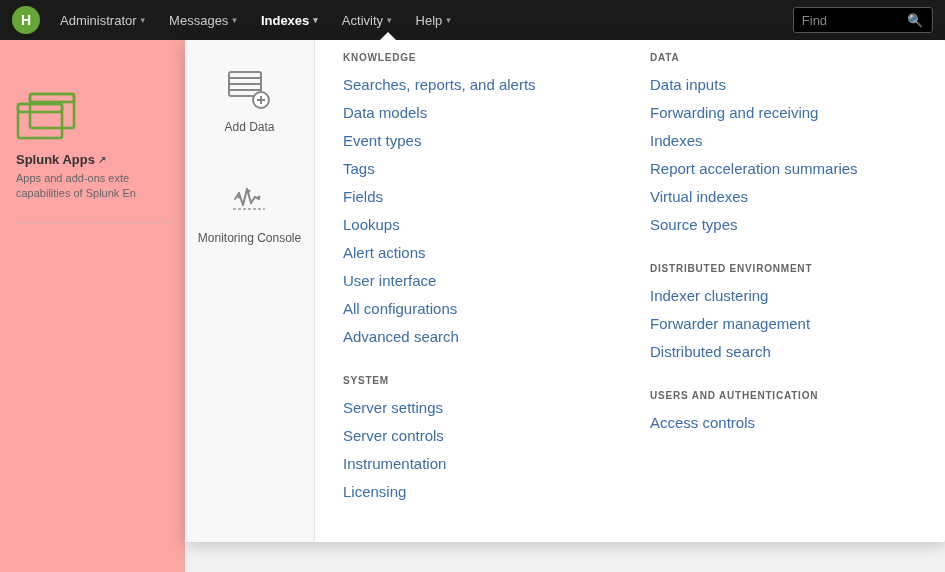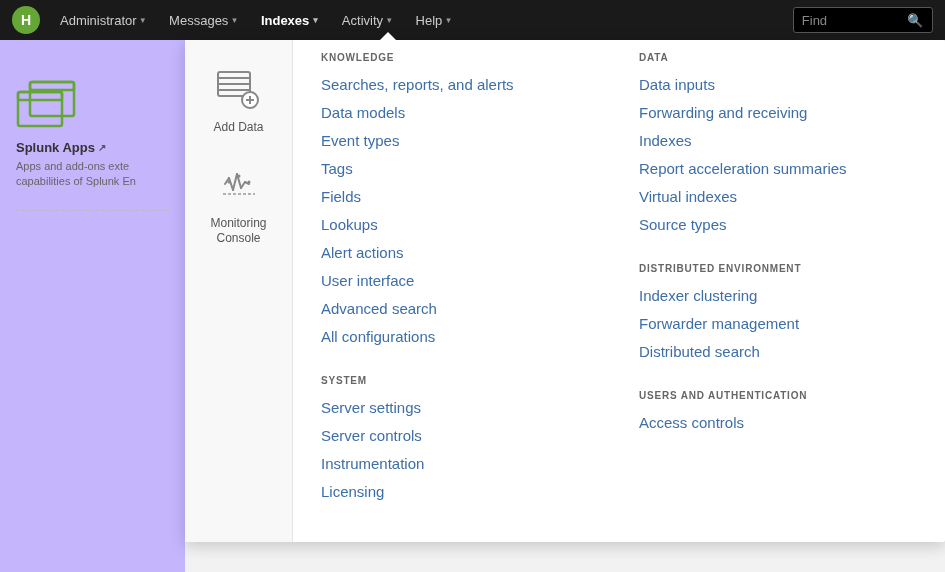--- a/index.html
+++ b/index.html
@@ -80,22 +80,22 @@
       background: #f2f2f2;
     }
 
     
     .left-panel {
       position: absolute;
       left: 0;
       top: 0;
       width: 185px;
       height: 100%;
-      background: #c4b5fd;
-      padding: 20px 16px;
+      background: #fca5a5;
+      padding: 32px 16px;
     }
 
     
     .app-icon-area {
       margin-top: 20px;
     }
     .app-icon-box {
       width: 70px;
       height: 54px;
       position: relative;
@@ -150,28 +150,28 @@
       left: 195px;
       width: 0;
       height: 0;
       border-left: 8px solid transparent;
       border-right: 8px solid transparent;
       border-bottom: 8px solid #fff;
     }
 
     
     .icon-sidebar {
-      width: 108px;
+      width: 130px;
       background: #f8f8f8;
       border-right: 1px solid #e5e5e5;
       display: flex;
       flex-direction: column;
       align-items: center;
       padding: 24px 10px;
-      gap: 24px;
+      gap: 39px;
     }
     .icon-item {
       display: flex;
       flex-direction: column;
       align-items: center;
       cursor: pointer;
       gap: 8px;
     }
     .icon-item svg {
       width: 48px;
@@ -315,22 +315,22 @@
         <div class="menu-section">
           <div class="section-heading">KNOWLEDGE</div>
           <a class="menu-link">Searches, reports, and alerts</a>
           <a class="menu-link">Data models</a>
           <a class="menu-link">Event types</a>
           <a class="menu-link">Tags</a>
           <a class="menu-link">Fields</a>
           <a class="menu-link">Lookups</a>
           <a class="menu-link">Alert actions</a>
           <a class="menu-link">User interface</a>
+          <a class="menu-link">All configurations</a>
           <a class="menu-link">Advanced search</a>
-          <a class="menu-link">All configurations</a>
         </div>
 
         <div class="menu-section">
           <div class="section-heading">SYSTEM</div>
           <a class="menu-link">Server settings</a>
           <a class="menu-link">Server controls</a>
           <a class="menu-link">Instrumentation</a>
           <a class="menu-link">Licensing</a>
         </div>
 

